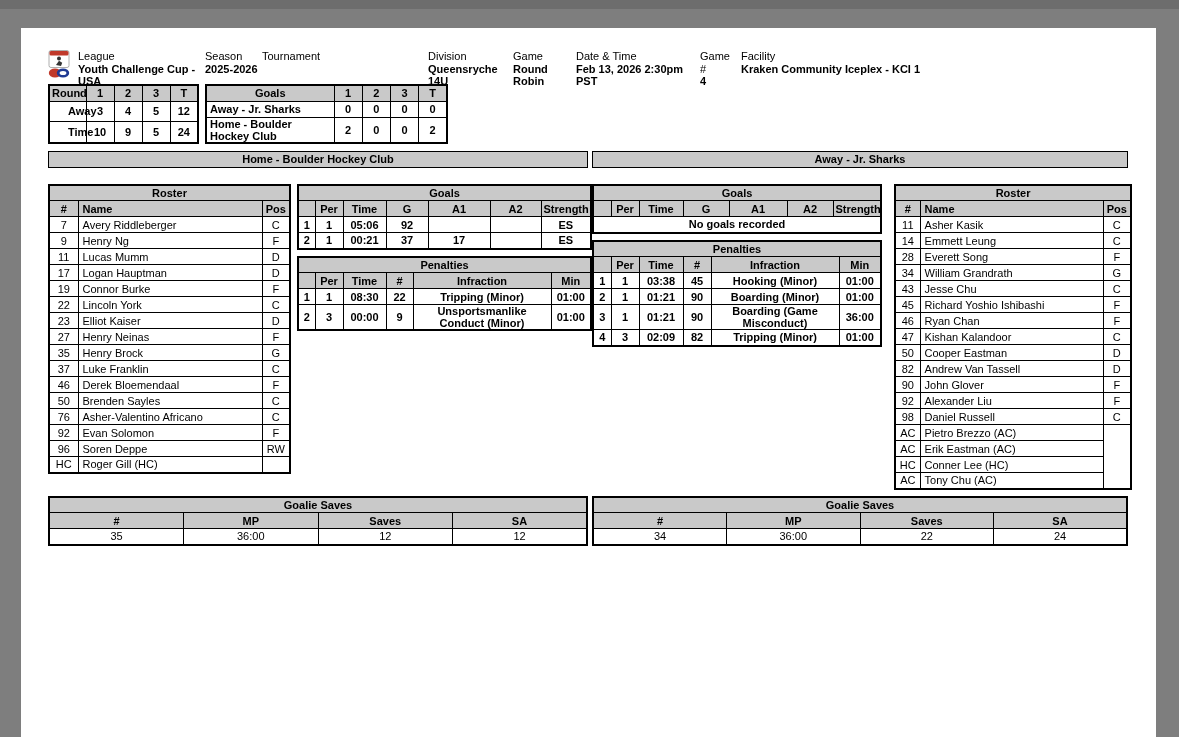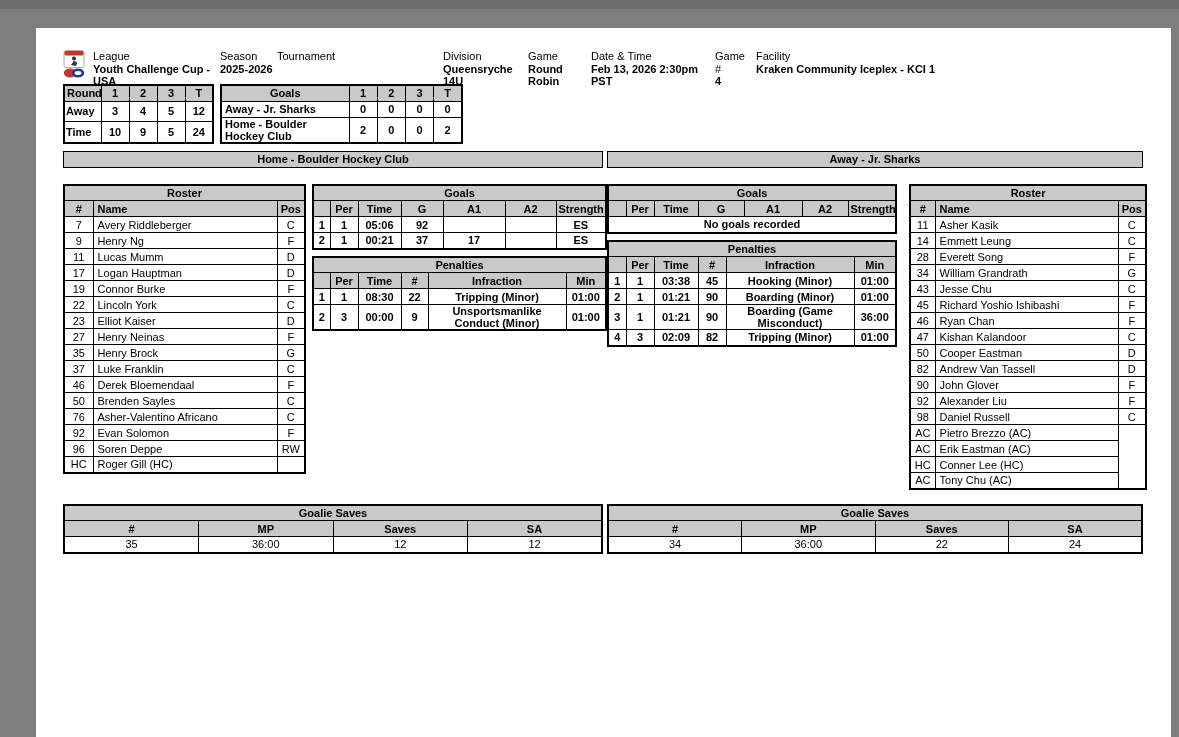--- a/index.html
+++ b/index.html
@@ -5,21 +5,21 @@
   * { box-sizing: border-box; }
   html,body { margin:0; padding:0; }
   body {
     width:1179px; height:737px; overflow:hidden;
     background: var(--canvas_bg, #7e7e7e);
     font-family: "Liberation Sans", sans-serif;
     position: relative;
   }
   .top-edge { position:absolute; top:0; left:0; width:100%; height:9px; background:var(--canvas_top,#6d6d6d); }
   .page {
-    position:absolute; left:36px; top:28px; width:1135px; height:709px;
+    position:absolute; left:21px; top:28px; width:1135px; height:709px;
     background: var(--page_bg, #ffffff);
   }
   .inner { padding:22px 0 0 27px; }
 
   
   .hdr { display:flex; align-items:flex-start; height:30px; }
   .logo { width:22px; margin-right:8px; flex:none; }
   .fld { font-size:11px; line-height:12.5px; color:#000; flex:none; padding-right:4px; }
   .lbl { font-weight:400; }
   .val { font-weight:700; }
@@ -35,21 +35,21 @@
   .tbl th, .tbl td {
     border:1px solid #000; height:16px; padding:0 2px;
     text-align:center; vertical-align:middle; line-height:12px;
   }
   .tbl th { background:var(--table_header_bg,#c9c9c9); font-weight:700; white-space:nowrap; overflow:visible; }
   .bold td { font-weight:700; }
 
   .toprow { display:flex; gap:6px; margin-top:4px; }
   .shots { width:151px; }
   .shots col:first-child { width:37px; }
-  .shots td:first-child { text-align:left; padding-left:1px; }
+  .shots td:first-child { text-align:left; padding-left:18px; }
   .topgoals { width:243px; }
   .topgoals col:first-child { width:128px; }
   .topgoals td:first-child { text-align:left; padding-left:3px; }
 
   .sections { display:flex; gap:4px; margin-top:7px; align-items:flex-start; }
   .col-home { width:540px; }
   .col-away { width:536px; }
   .banner {
     height:17px; line-height:15px; background:var(--table_header_bg,#c9c9c9);
     border:1px solid #000; text-align:center; font-weight:700; font-size:11px;
@@ -61,21 +61,21 @@
   .stack > table + table { margin-top:6px; }
 
   .roster td:nth-child(2),
   .roster thead tr:nth-child(2) th:nth-child(2) { text-align:left; padding-left:4px; }
   .roster-h { width:241px; }
   .roster-a { width:236px; }
 
   .gp-h { width:293px; }
   .gp-a { width:288px; }
 
-  .savesrow { display:flex; gap:4px; margin-top:14px; }
+  .savesrow { display:flex; gap:4px; margin-top:6px; }
   .saves-h { width:540px; }
   .saves-a { width:536px; }
 </style>
 </head>
 <body>
 
 <div class="top-edge"></div>
 
 <div class="page">
   <div class="inner">

